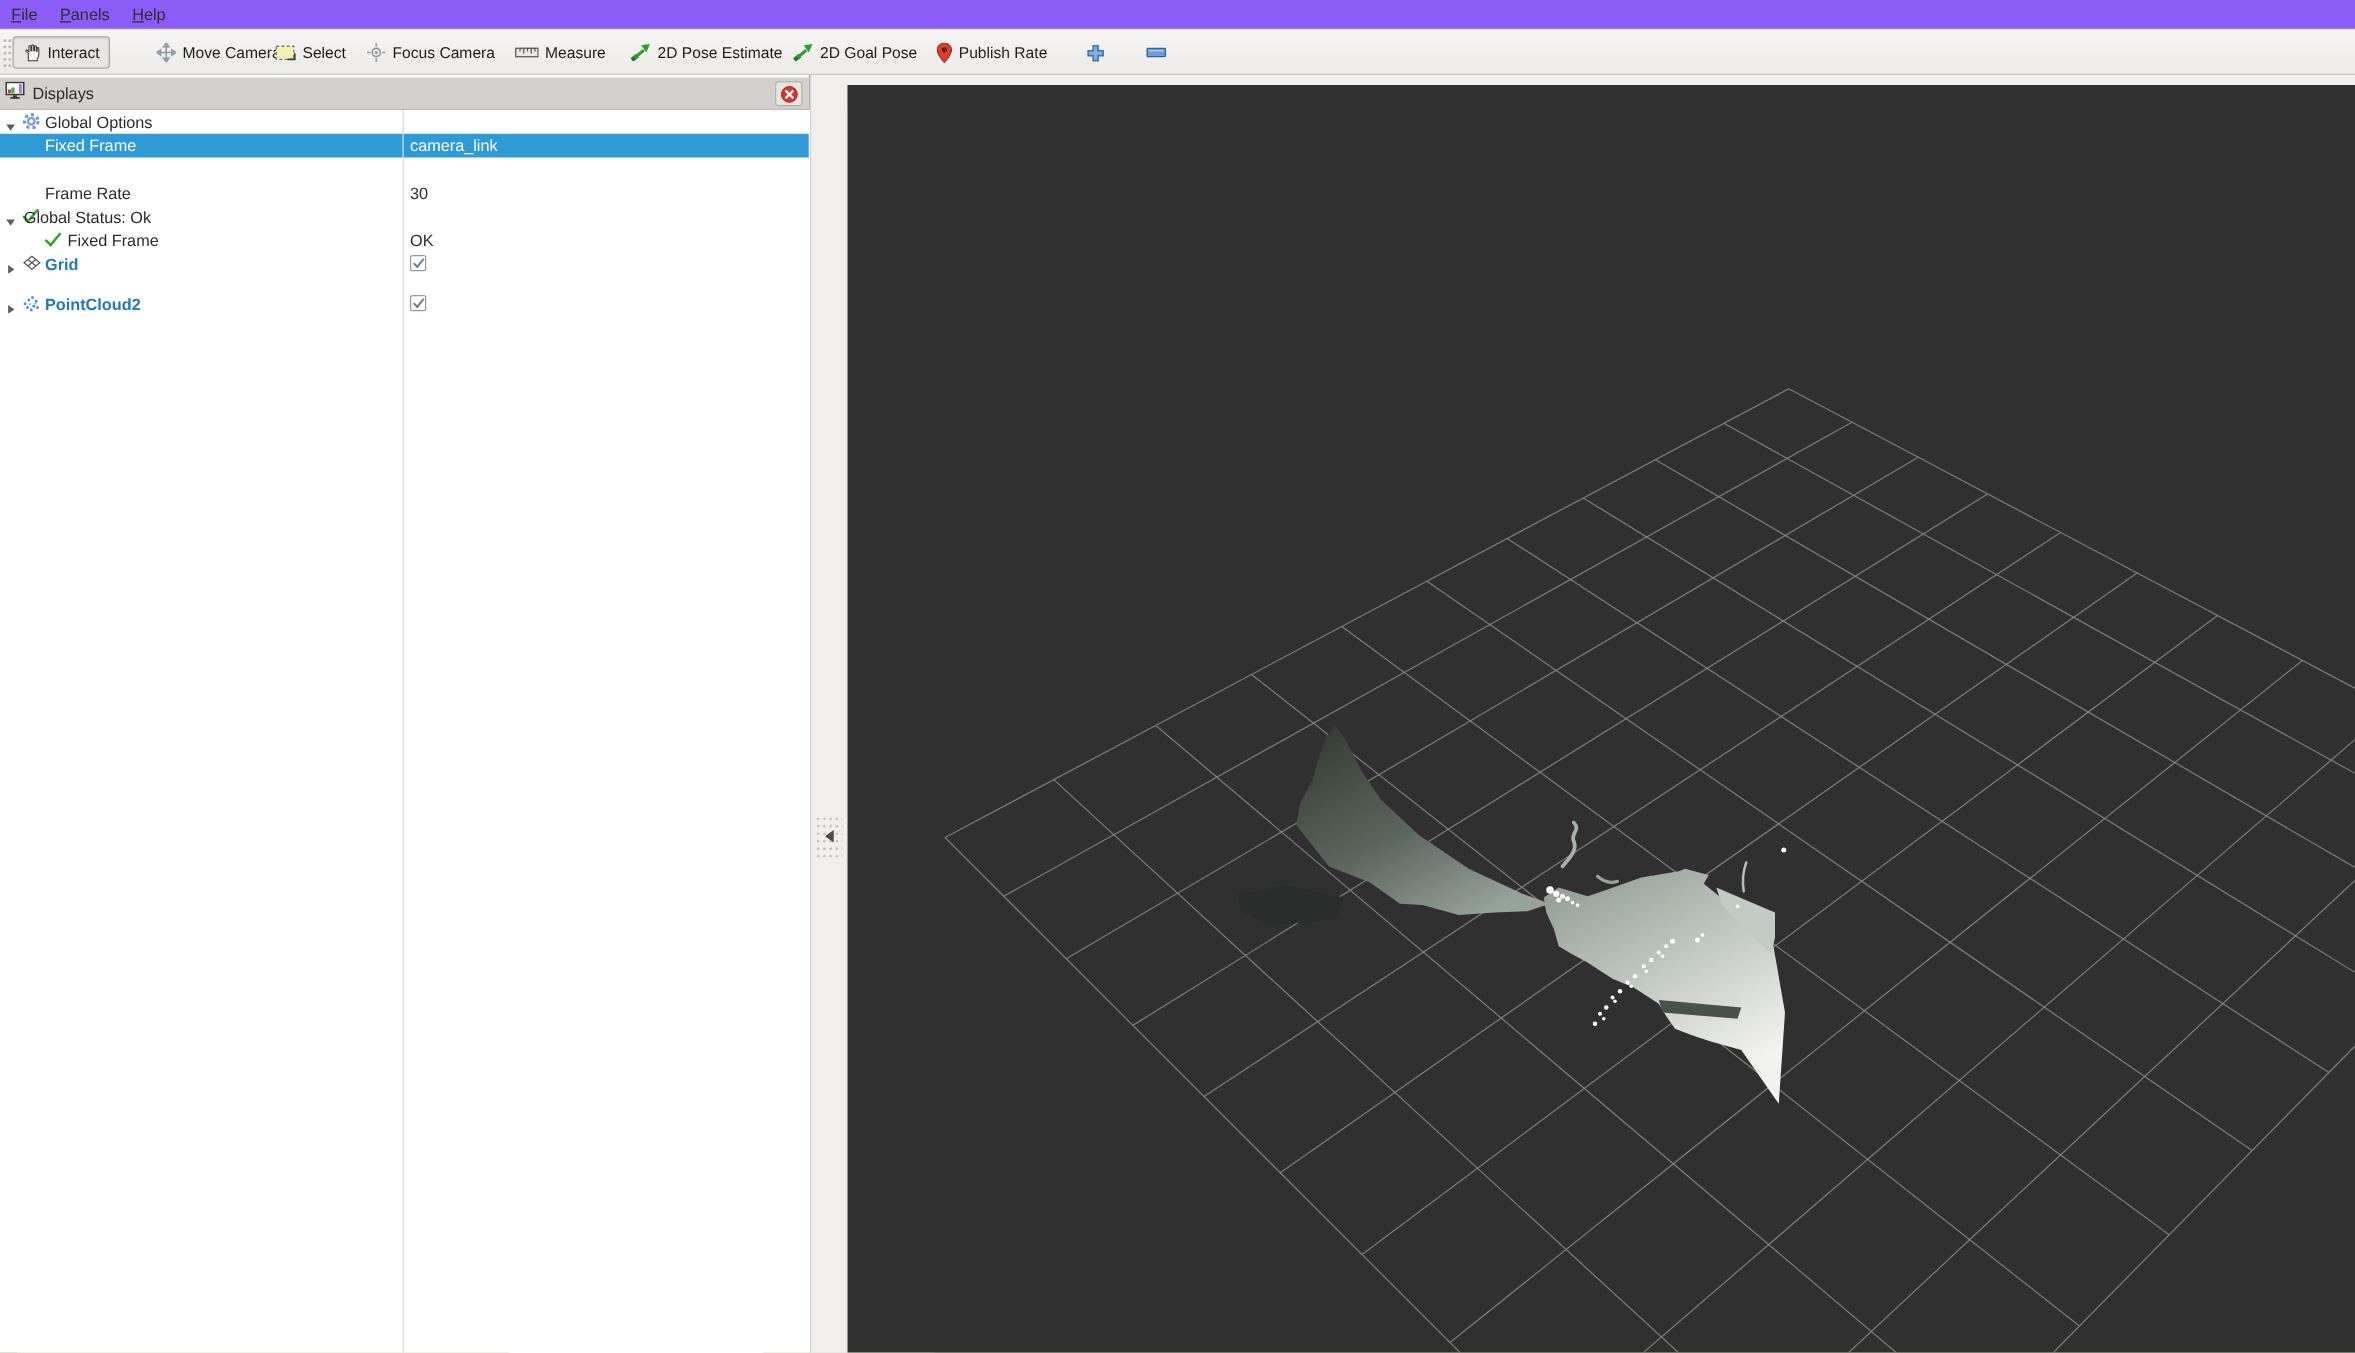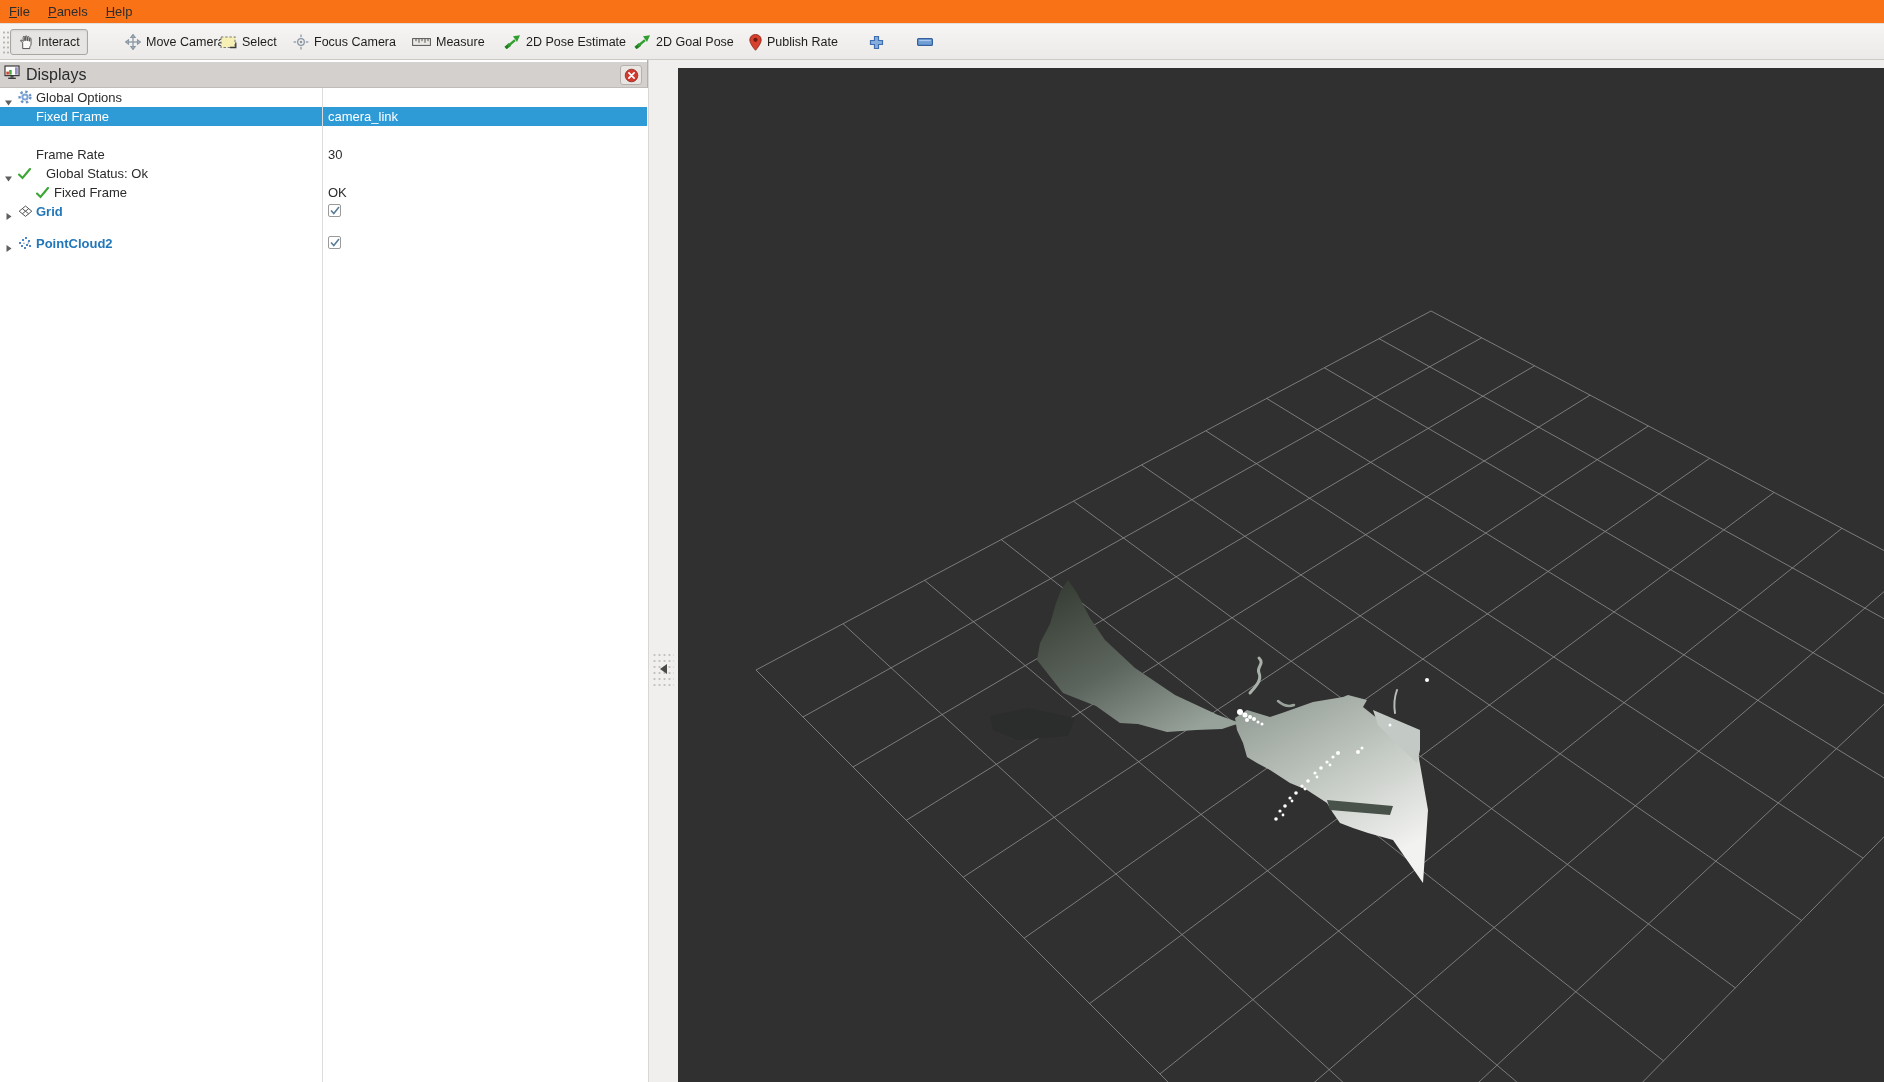--- a/index.html
+++ b/index.html
@@ -1,40 +1,40 @@
 <!DOCTYPE html>
 <html><head>
 <meta charset="utf-8">
 <style>
   html,body{margin:0;padding:0;width:1884px;height:1082px;overflow:hidden;
     font-family:"Liberation Sans",sans-serif;background:#f1efed;}
   *{box-sizing:border-box;}
   
-  #menubar{position:absolute;left:0;top:0;width:1884px;height:24px;background:#f97316;
+  #menubar{position:absolute;left:0;top:0;width:1884px;height:24px;background:#8b5cf6;
     border-bottom:1px solid #e3e0dc;display:flex;align-items:center;}
   .menu-item{padding:3px 9px;font-size:13px;color:#2d2d2d;cursor:default;}
   .menu-item u{text-decoration:underline;}
   
   #toolbar{position:absolute;left:0;top:24px;width:1884px;height:36px;
     background:linear-gradient(#f6f5f4,#eceae8);border-bottom:1px solid #cdc9c5;}
   #toolbar-handle{position:absolute;left:2px;top:6px;width:7px;height:24px;
     background-image:radial-gradient(circle,#b8b4b0 1px,transparent 1.2px);
     background-size:4px 5px;}
   .tool-btn{position:absolute;top:5px;height:26px;display:inline-flex;align-items:center;
     gap:5px;padding:0 7px;font-size:12.5px;color:#1d1d1d;border-radius:3px;cursor:default;}
   .tool-btn.pressed{background:#e7e5e3;border:1px solid #a9a6a2;box-shadow:inset 0 1px 2px rgba(0,0,0,.08);}
   .tool-btn .ticon{display:inline-flex;align-items:center;}
   #overflow-caret{position:absolute;left:929px;top:46px;width:0;height:0;
     border-left:4px solid transparent;border-right:4px solid transparent;border-top:5px solid #5a5a5a;}
   
   #displays-panel{position:absolute;left:0;top:60px;width:648px;height:1022px;background:#fff;
     border-right:1px solid #b3b0ad;}
   #panel-header{position:absolute;left:0;top:2px;width:647px;height:26px;background:#d3d0cd;
     border-bottom:1px solid #bebbb8;display:flex;align-items:center;padding-left:4px;gap:6px;}
-  #panel-title{font-size:16px;color:#2b2b2b;}
+  #panel-title{font-size:13px;color:#2b2b2b;}
   #panel-close{position:absolute;right:5px;top:3px;width:22px;height:20px;background:#e8e5e2;
     border:1px solid #b5b2ae;border-radius:3px;display:flex;align-items:center;justify-content:center;cursor:default;}
   #tree{position:absolute;left:0;top:28px;width:761px;bottom:0;background:#fff;border-radius:17px;}
   #col-divider{position:absolute;left:322px;top:0;bottom:0;width:1px;background:#dedcda;z-index:5;}
   .trow{position:absolute;left:0;width:647px;height:19px;cursor:default;}
   .trow.selected{background:#2e9ad6;}
   .trow .arrow{position:absolute;left:4px;top:5px;z-index:6;}
   .trow .ricon{position:absolute;top:2px;z-index:6;}
   .trow .rlabel{position:absolute;top:2px;font-size:13px;color:#2b2b2b;white-space:nowrap;z-index:6;}
   .trow.selected .rlabel,.trow.selected .rvalue{color:#fff;}
@@ -219,21 +219,21 @@
           <span>30</span>
         </span>
       </div>
       <div class="trow" style="top: 76px;">
         <span class="arrow"><svg width="9" height="9" viewBox="0 0 9 9">
             <path d="M1 2.5 L8 2.5 L4.5 7.5 Z" fill="#5f5f5f"></path>
           </svg></span>
         <span class="ricon" style="left: 18px;"><svg width="13" height="12" viewBox="0 0 13 12">
             <path d="M1 6.5 L4.5 10 L12 1" fill="none" stroke="#3da535" stroke-width="2.1" stroke-linecap="round"></path>
           </svg></span>
-        <span class="rlabel" style="left: 46px;">Global Status: Ok</span>
+        <span class="rlabel" style="left: 19px;">Global Status: Ok</span>
       </div>
       <div class="trow" style="top: 95px;">
         <span class="ricon" style="left: 36px;"><svg width="13" height="12" viewBox="0 0 13 12">
             <path d="M1 6.5 L4.5 10 L12 1" fill="none" stroke="#3da535" stroke-width="2.1" stroke-linecap="round"></path>
           </svg></span>
         <span class="rlabel" style="left: 54px;">Fixed Frame</span>
         <span class="rvalue">
           <span>OK</span>
         </span>
       </div>

